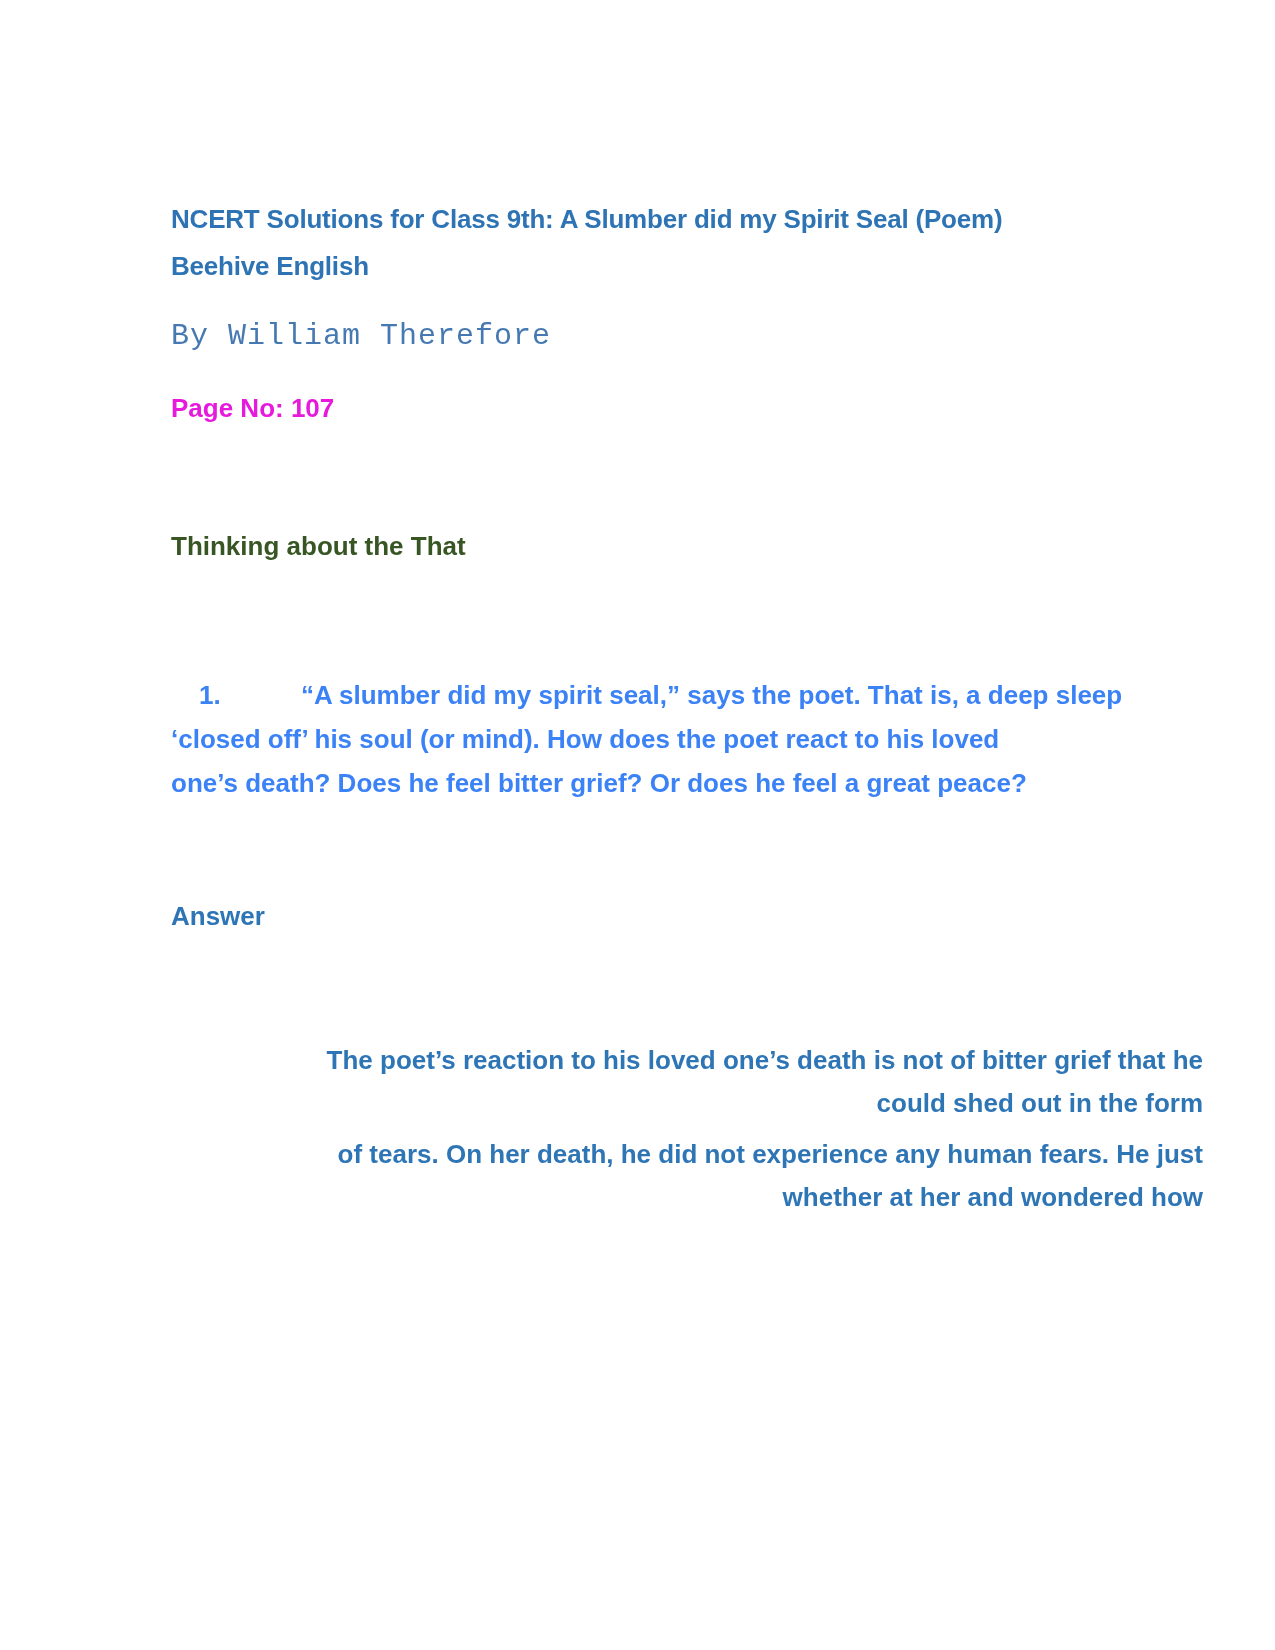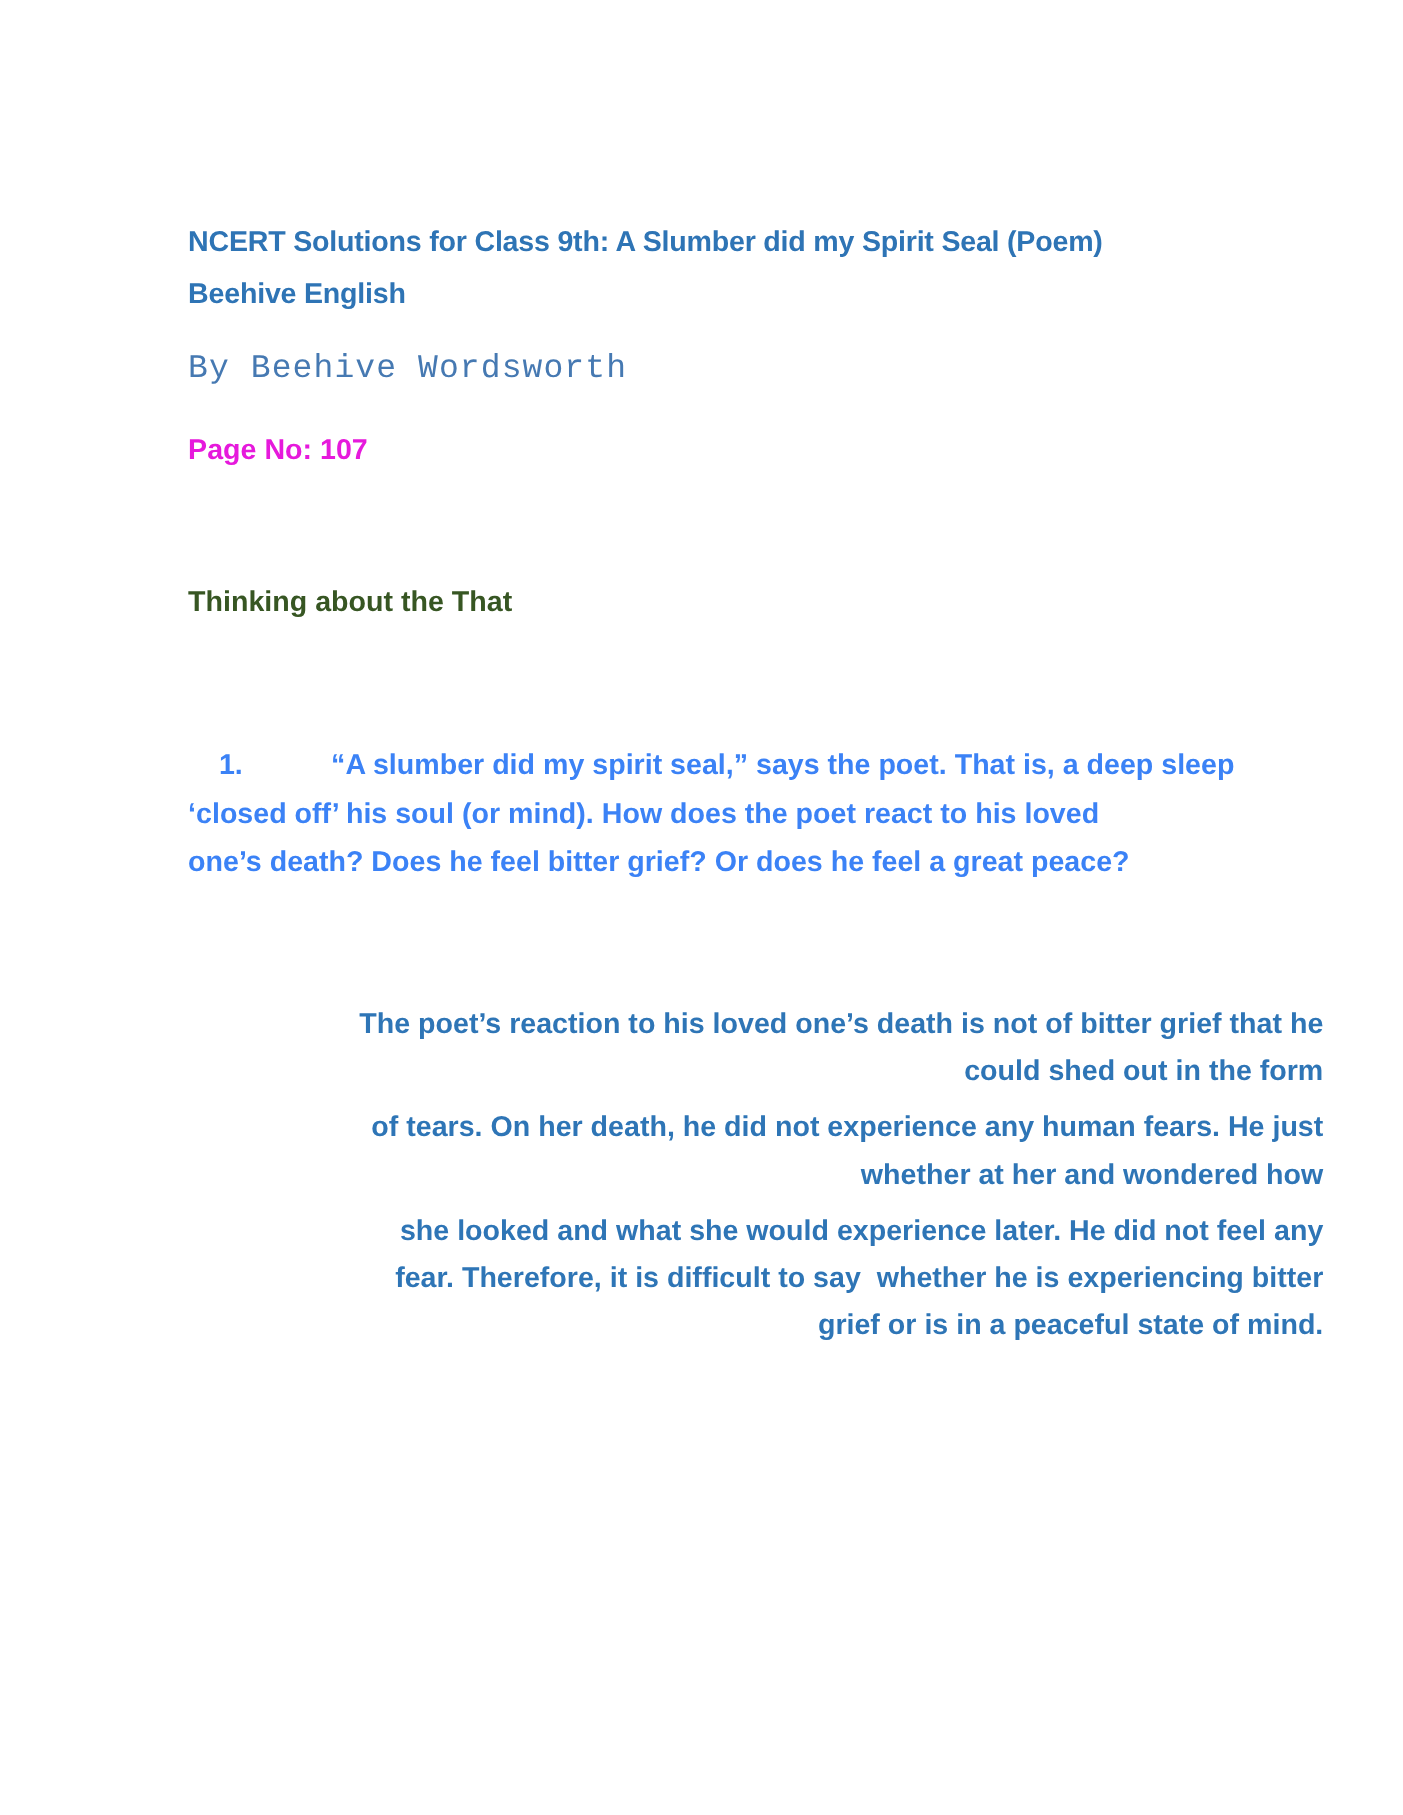--- a/index.html
+++ b/index.html
@@ -87,36 +87,34 @@
   }
 </style>
 </head>
 <body>
 
 <div class="page">
 
   <h1 class="doc-title">NCERT Solutions for Class 9th: A Slumber did my Spirit Seal (Poem)
 Beehive English</h1>
 
-  <p class="author-line">By Beehive Wordsworth</p>
+  <p class="author-line">By William Therefore</p>
 
   <p class="page-ref">Page No: 107</p>
 
   <h2 class="section-heading">Thinking about the That</h2>
 
   <div class="question">
     <span class="q-num">1.</span><span class="q-text">“A slumber did my spirit seal,” says the poet. That is, a deep sleep
 ‘closed off’ his soul (or mind). How does the poet react to his loved
 one’s death? Does he feel bitter grief? Or does he feel a great peace?</span>
   </div>
 
+  <p class="answer-label">Answer</p>
 
   <div class="answer-body">
     <p class="body-para">The poet’s reaction to his loved one’s death is not of bitter grief that he
 could shed out in the form</p>
     <p class="body-para">of tears. On her death, he did not experience any human fears. He just
 whether at her and wondered how</p>
-    <p class="body-para">she looked and what she would experience later. He did not feel any
-fear. Therefore, it is difficult to say  whether he is experiencing bitter
-grief or is in a peaceful state of mind.</p>
   </div>
 
 </div>
 
 </body></html>

